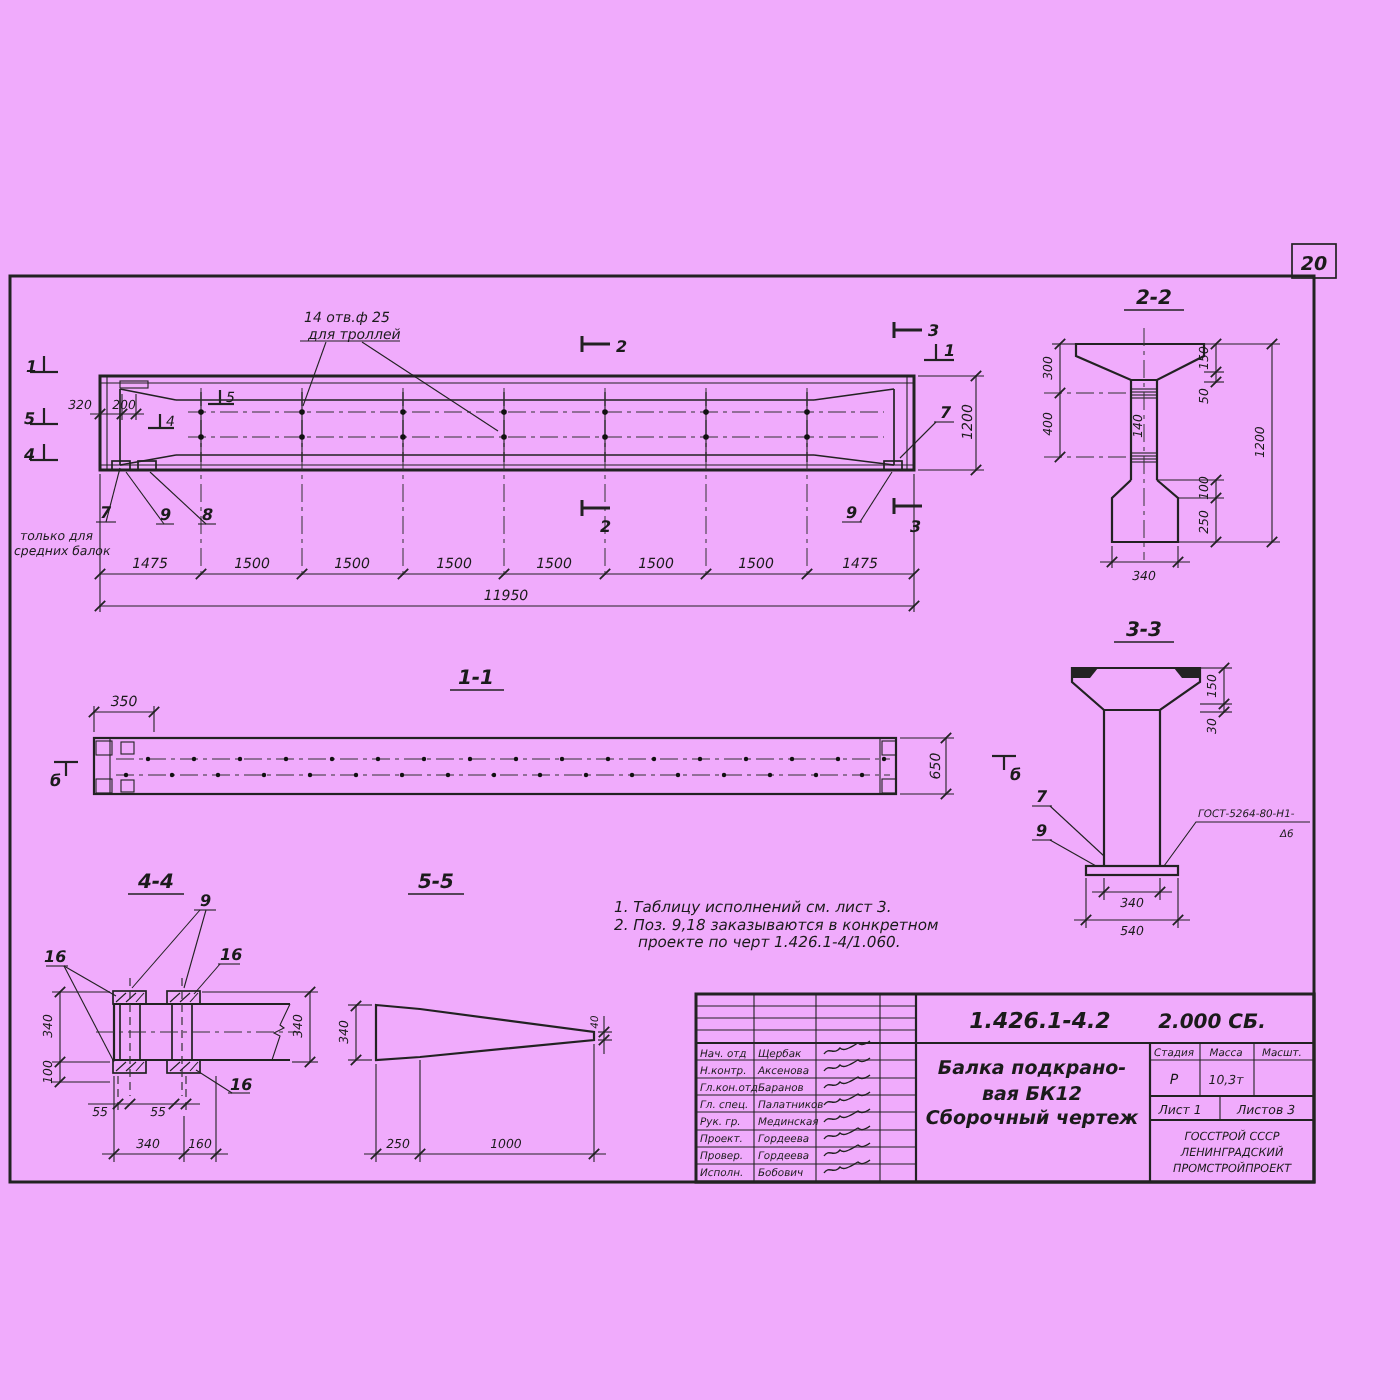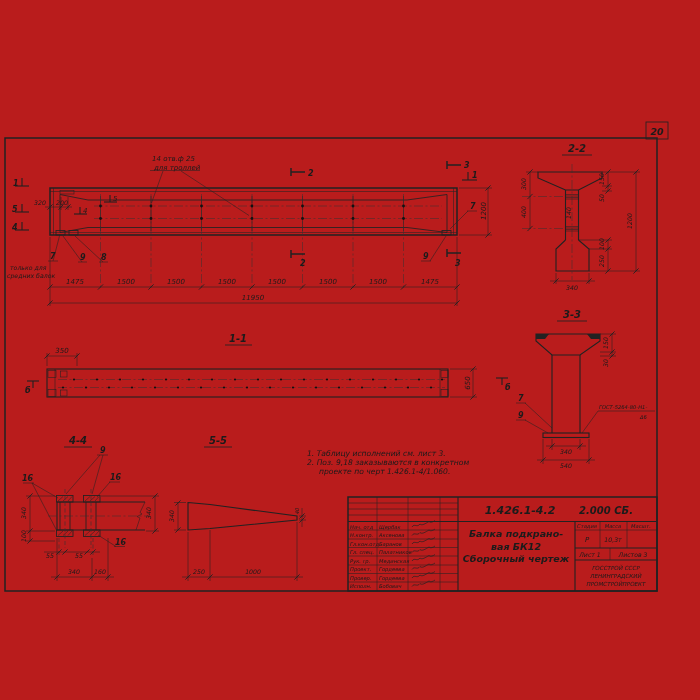--- a/index.html
+++ b/index.html
@@ -1,16 +1,16 @@
 <!DOCTYPE html>
 <html><head>
 <meta charset="utf-8">
 <style>
   html,body{margin:0;padding:0;background:#ffffff;}
-  .sheet{position:relative;width:700px;height:700px;background:#b91c1c;overflow:hidden;}
+  .sheet{position:relative;width:700px;height:700px;background:#f0abfc;overflow:hidden;}
   svg{position:absolute;left:0;top:0;}
   svg .s{stroke:#222;fill:none;stroke-linecap:butt;}
   .w16{stroke-width:1.5;}
   .w12{stroke-width:1.1;}
   .w10{stroke-width:0.85;}
   .w06{stroke-width:0.55;}
   .dd{stroke:#333;stroke-width:0.5;stroke-dasharray:9 2.5 2 2.5;fill:none;}
   .dash{stroke:#333;stroke-width:0.6;stroke-dasharray:4 2.5;fill:none;}
   text{font-family:"DejaVu Sans","Liberation Sans",sans-serif;font-style:italic;fill:#1b1b1b;}
   .t5{font-size:5.2px;}

